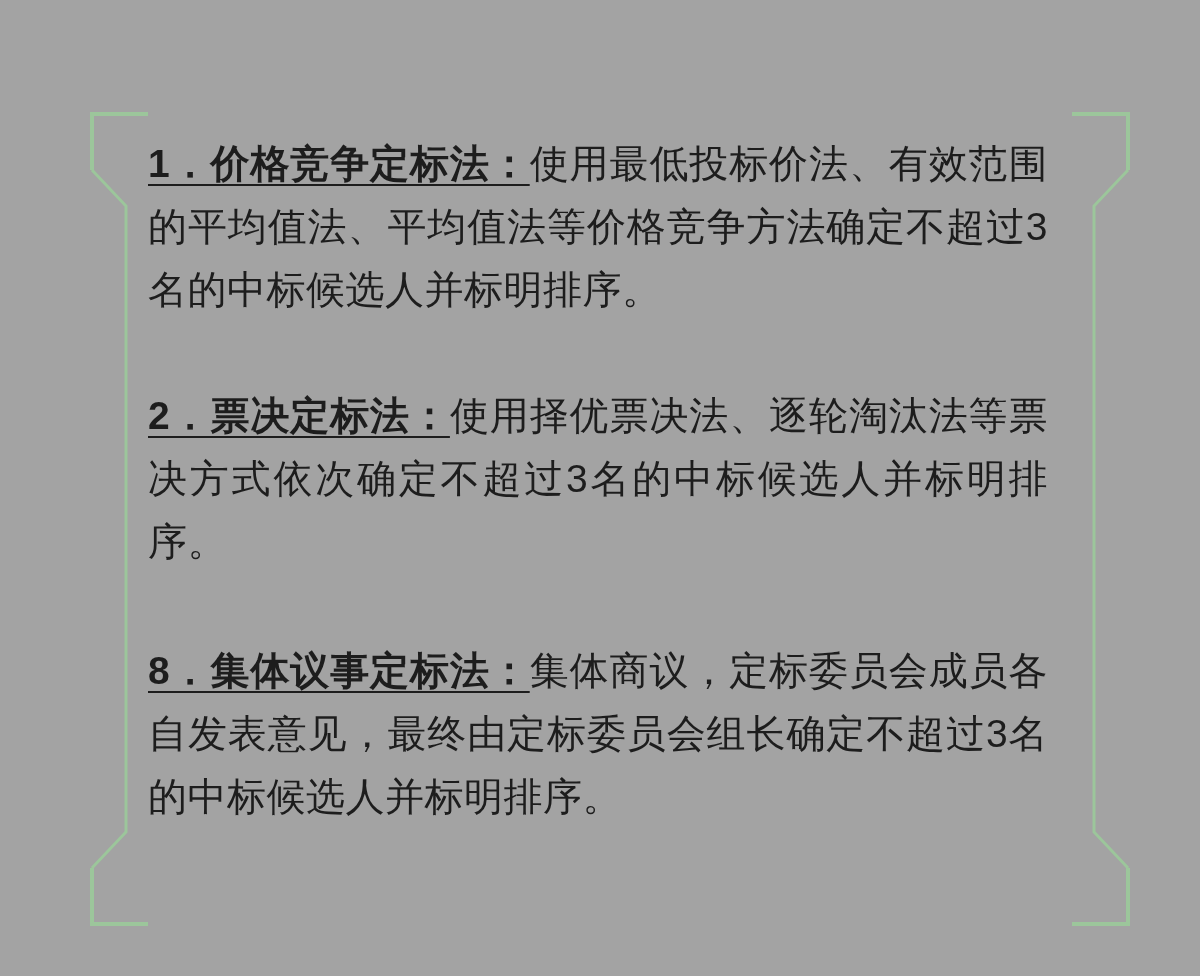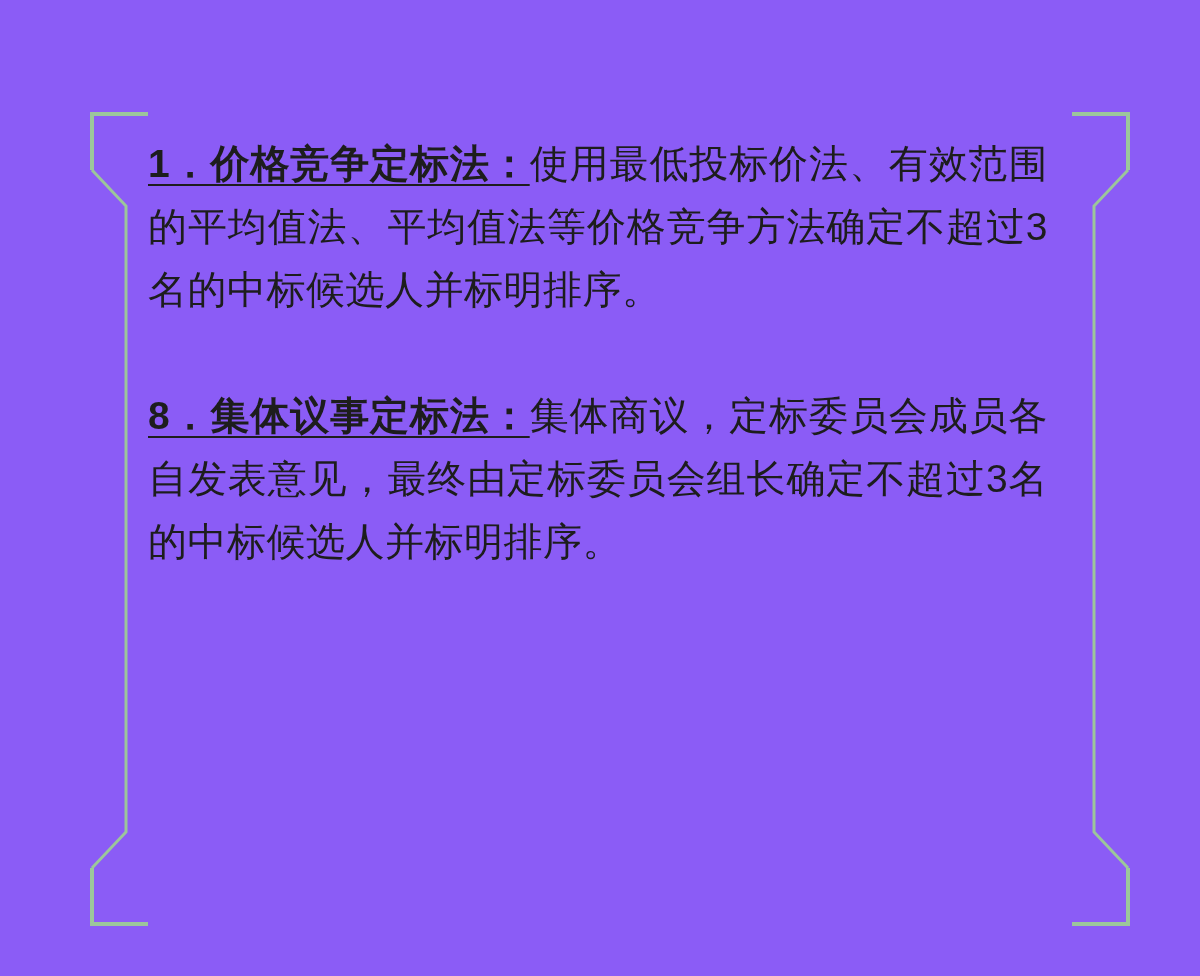--- a/index.html
+++ b/index.html
@@ -11,21 +11,21 @@
     height: 976px;
     background: #cfe6e4;
     font-family: "Liberation Sans", sans-serif;
     overflow: hidden;
   }
 
   .page {
     position: relative;
     width: 1200px;
     height: 976px;
-    background: #8b5cf6;
+    background: #a3a3a3;
     box-sizing: border-box;
   }
 
   
   .frame {
     position: absolute;
     left: 88px;
     top: 110px;
     width: 1044px;
     height: 818px;
@@ -90,19 +90,22 @@
       <path d="M 1040 60 L 1006 96 L 1006 722 L 1040 758" fill="none" stroke="#9cc69b" stroke-width="3"></path>
     </svg>
   </div>
 
   <div class="content">
 
     <p class="para p1">
       <span class="lead">1．价格竞争定标法：</span><span class="body-text">使用最低投标价法、有效范围的平均值法、平均值法等价格竞争方法确定不超过3名的中标候选人并标明排序。</span>
     </p>
 
+    <p class="para p2">
+      <span class="lead">2．票决定标法：</span><span class="body-text">使用择优票决法、逐轮淘汰法等票决方式依次确定不超过3名的中标候选人并标明排序。</span>
+    </p>
 
     <p class="para p3">
       <span class="lead">8．集体议事定标法：</span><span class="body-text">集体商议，定标委员会成员各自发表意见，最终由定标委员会组长确定不超过3名的中标候选人并标明排序。</span>
     </p>
 
   </div>
 </div>
 
 </body></html>

